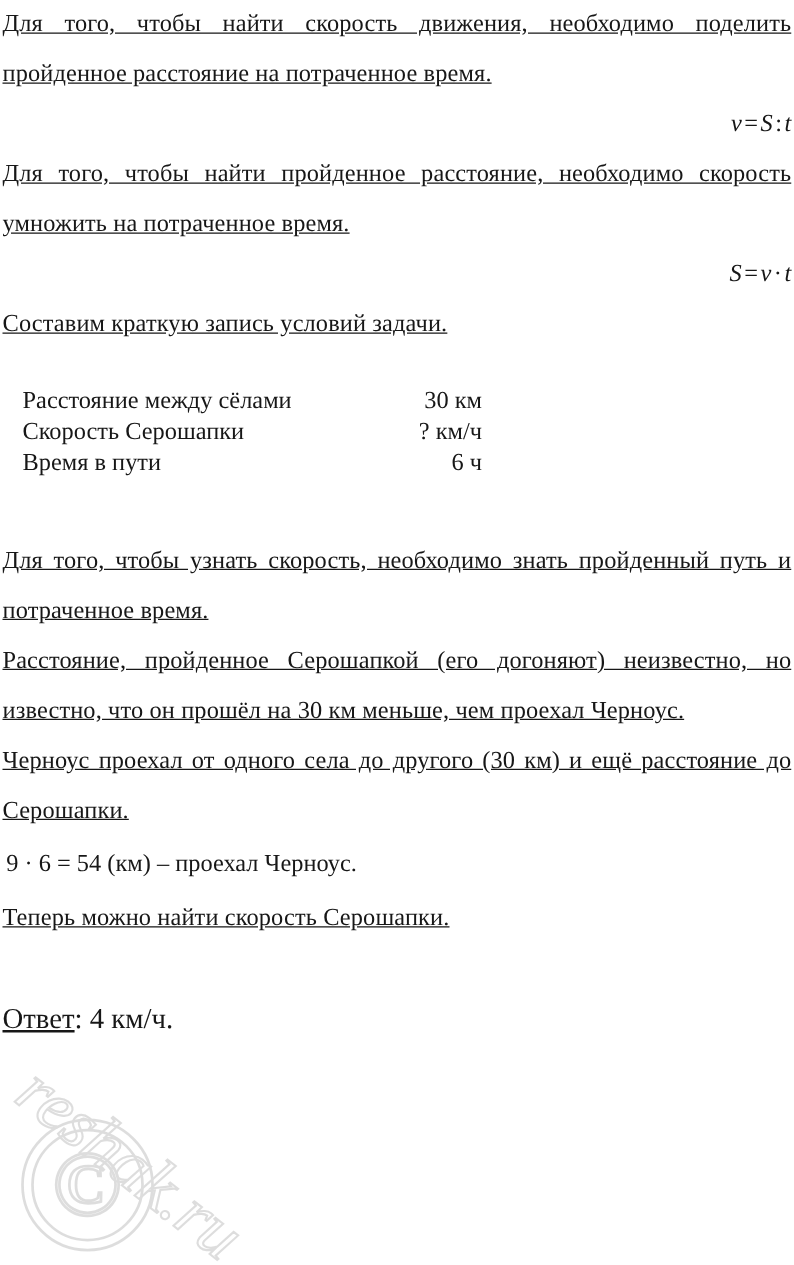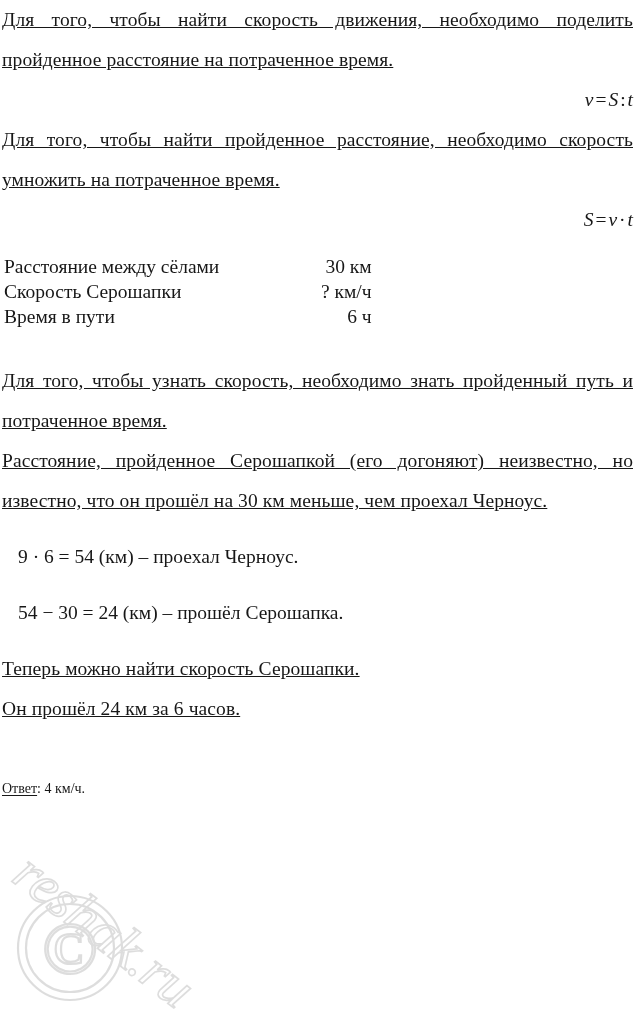--- a/index.html
+++ b/index.html
@@ -61,30 +61,30 @@
     font-style: italic;
     font-family: "Liberation Serif", "DejaVu Serif", serif;
     text-align: right;
   }
   .formula .op {
     font-style: normal;
     padding: 0 2px;
   }
 
   .eqline {
-    margin: 16px;
+    margin: 3px;
     font-size: 19.5px;
     line-height: 40px;
     text-align: left;
     white-space: nowrap;
   }
 
   
   .record-table {
-    margin: 2px;
+    margin: 16px;
     border-collapse: collapse;
     font-size: 19.5px;
     line-height: 25px;
   }
   .record-table td {
     padding: 0;
     vertical-align: baseline;
     white-space: nowrap;
   }
   .record-table td.label {
@@ -98,21 +98,21 @@
   .record-table td.value.indent {
     padding-left: 11px;
   }
 
   .spacer-sm { height: 12px; }
   .spacer-md { height: 22px; }
   .spacer-lg { height: 30px; }
 
   .answer-line {
     margin: 0;
-    font-size: 14px;
+    font-size: 23px;
     line-height: 32px;
   }
   .answer-label {
     text-decoration: underline;
     text-underline-offset: 2px;
   }
 </style>
 </head>
 <body>
 
@@ -132,20 +132,21 @@
   <div class="content">
 
     <p class="para">Для того, чтобы найти скорость движения, необходимо поделить пройденное расстояние на потраченное время.</p>
 
     <p class="formula"><span>v</span><span class="op">=</span><span>S</span><span class="op">:</span><span>t</span></p>
 
     <p class="para">Для того, чтобы найти пройденное расстояние, необходимо скорость умножить на потраченное время.</p>
 
     <p class="formula"><span>S</span><span class="op">=</span><span>v</span><span class="op">·</span><span>t</span></p>
 
+    <p class="para last-left">Составим краткую запись условий задачи.</p>
 
     <div class="spacer-sm"></div>
 
     <table class="record-table">
       <tbody>
         <tr>
           <td class="label">Расстояние между сёлами</td>
           <td class="value">30 км</td>
         </tr>
         <tr>
@@ -158,29 +159,28 @@
         </tr>
       </tbody>
     </table>
 
     <div class="spacer-lg"></div>
 
     <p class="para">Для того, чтобы узнать скорость, необходимо знать пройденный путь и потраченное время.</p>
 
     <p class="para">Расстояние, пройденное Серошапкой (его догоняют) неизвестно, но известно, что он прошёл на 30 км меньше, чем проехал Черноус.</p>
 
+    <p class="para">Черноус проехал от одного села до другого (30 км) и ещё расстояние до Серошапки.</p>
 
 
     <p class="eqline">9 · 6 = 54 (км) – проехал Черноус.</p>
 
-    <p class="eqline">54 − 30 = 24 (км) – прошёл Серошапка.</p>
 
     <p class="para last-left">Теперь можно найти скорость Серошапки.</p>
 
-    <p class="para last-left">Он прошёл 24 км за 6 часов.</p>
 
 
     <div class="spacer-md"></div>
     <div class="spacer-md"></div>
 
     <p class="answer-line"><span class="answer-label">Ответ</span><span>: </span><span>4 км/ч.</span></p>
 
   </div>
 </div>
 

